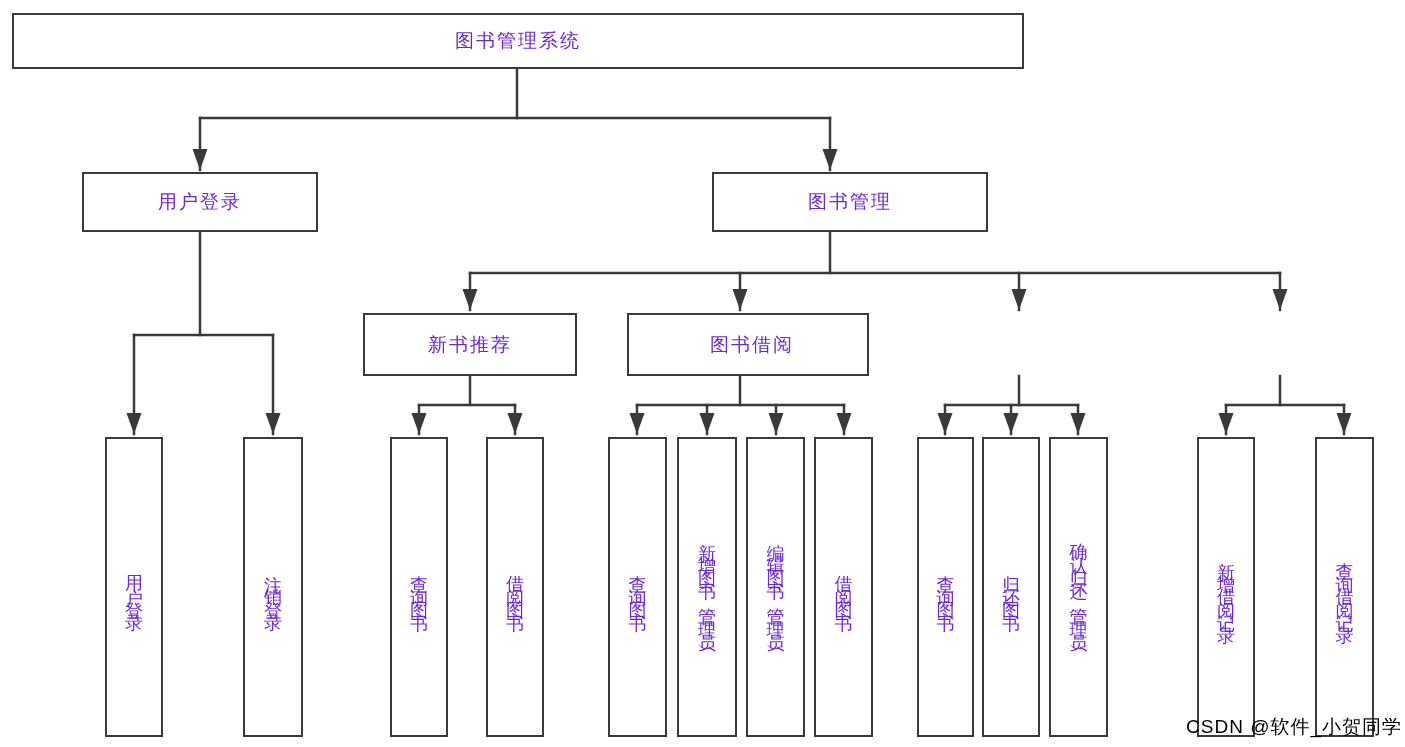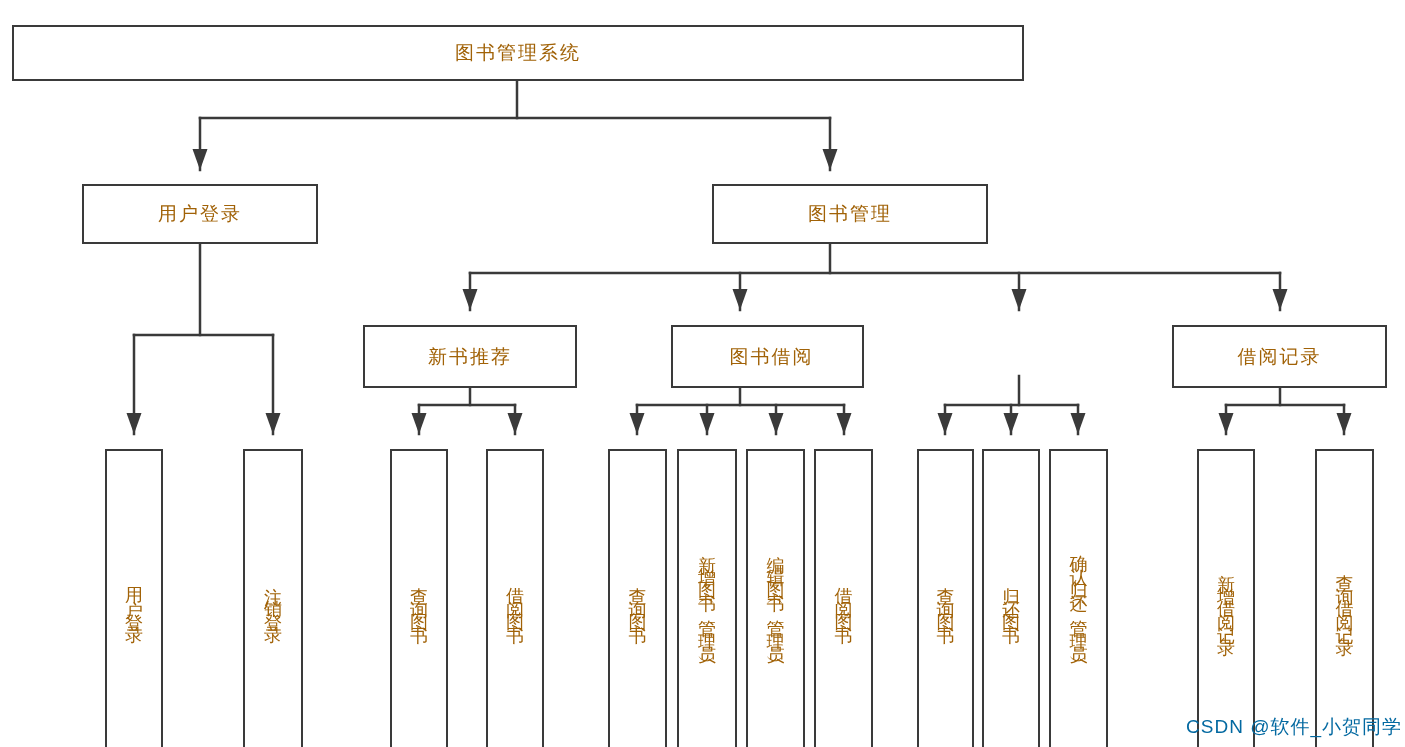--- a/index.html
+++ b/index.html
@@ -9,39 +9,38 @@
     background:#ffffff;
     font-family:"Liberation Sans","DejaVu Sans",sans-serif;
     overflow:hidden;
   }
   .lines{position:absolute;left:0;top:0;z-index:1;}
   .node{
     position:absolute;
     box-sizing:border-box;
     background:#ffffff;
     border:2.5px solid #3a3a3a;
-    color:#a16207;
+    color:#6d28d9;
     display:flex;align-items:center;justify-content:center;
     z-index:2;
-    margin-top:12px;
   }
   .hnode{font-size:19px;letter-spacing:2px;}
   .vnode{
     font-size:18px;
     writing-mode:vertical-rl;
     text-orientation:mixed;
     letter-spacing:13px;
     line-height:1;
     top:437px;height:300px;
   }
   .watermark{
     position:absolute;
     right:3px;top:714px;
     font-size:19px;
-    color:#0369a1;
+    color:#000000;
     letter-spacing:1px;
     z-index:3;
     white-space:nowrap;
   }
 </style>
 </head>
 <body>
 
 <div class="canvas">
 
@@ -94,22 +93,21 @@
       <path d="M1344 405 V434" marker-end="url(#arrow)"></path>
     </g>
   </svg>
 
   <div class="node hnode" style="left:12px;top:13px;width:1012px;height:56px;">图书管理系统</div>
 
   <div class="node hnode" style="left:82px;top:172px;width:236px;height:60px;">用户登录</div>
   <div class="node hnode" style="left:712px;top:172px;width:276px;height:60px;">图书管理</div>
 
   <div class="node hnode" style="left:363px;top:313px;width:214px;height:63px;">新书推荐</div>
-  <div class="node hnode" style="left:671px;top:313px;width:193px;height:63px;padding-left:8px;">图书借阅</div>
-  <div class="node hnode" style="left:1172px;top:313px;width:215px;height:63px;">借阅记录</div>
+  <div class="node hnode" style="left:627px;top:313px;width:242px;height:63px;padding-left:8px;">图书借阅</div>
 
   <div class="node vnode" style="left:105px;width:58px;">用户登录</div>
   <div class="node vnode" style="left:243px;width:60px;">注销登录</div>
 
   <div class="node vnode" style="left:390px;width:58px;">查询图书</div>
   <div class="node vnode" style="left:486px;width:58px;">借阅图书</div>
 
   <div class="node vnode" style="left:608px;width:59px;">查询图书</div>
   <div class="node vnode" style="left:677px;width:60px;">新增图书（管理员）</div>
   <div class="node vnode" style="left:746px;width:59px;">编辑图书（管理员）</div>

